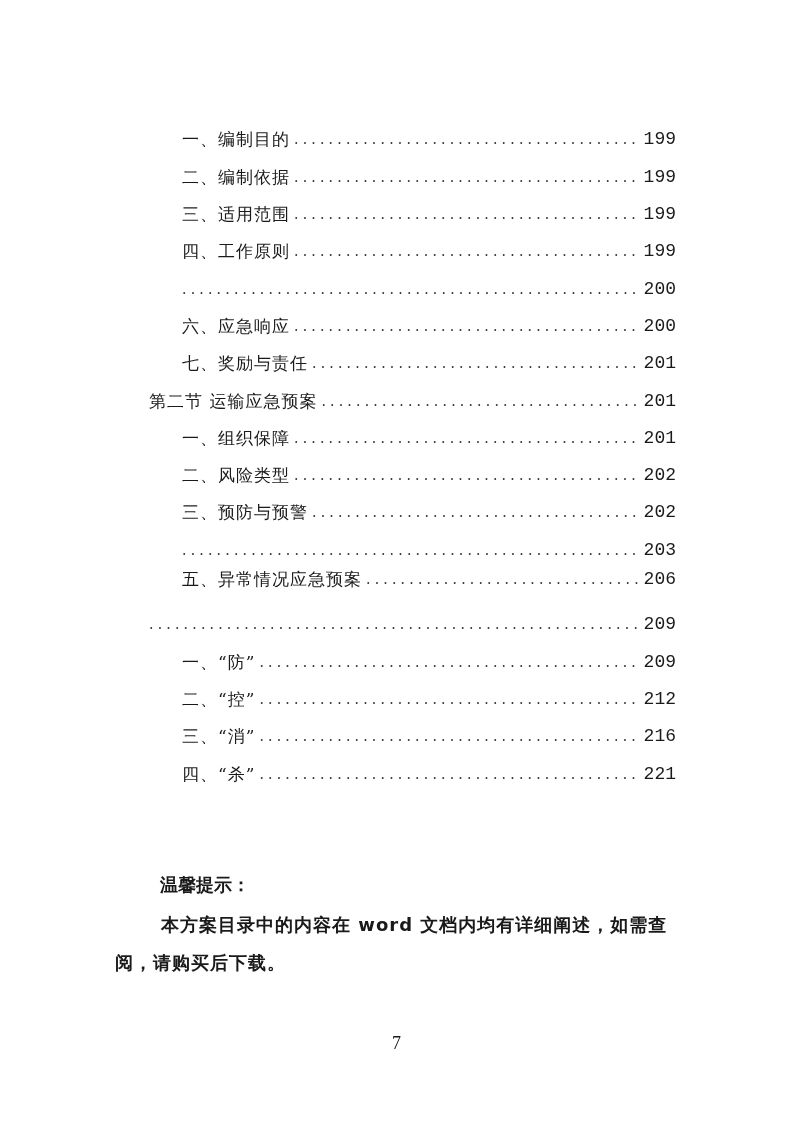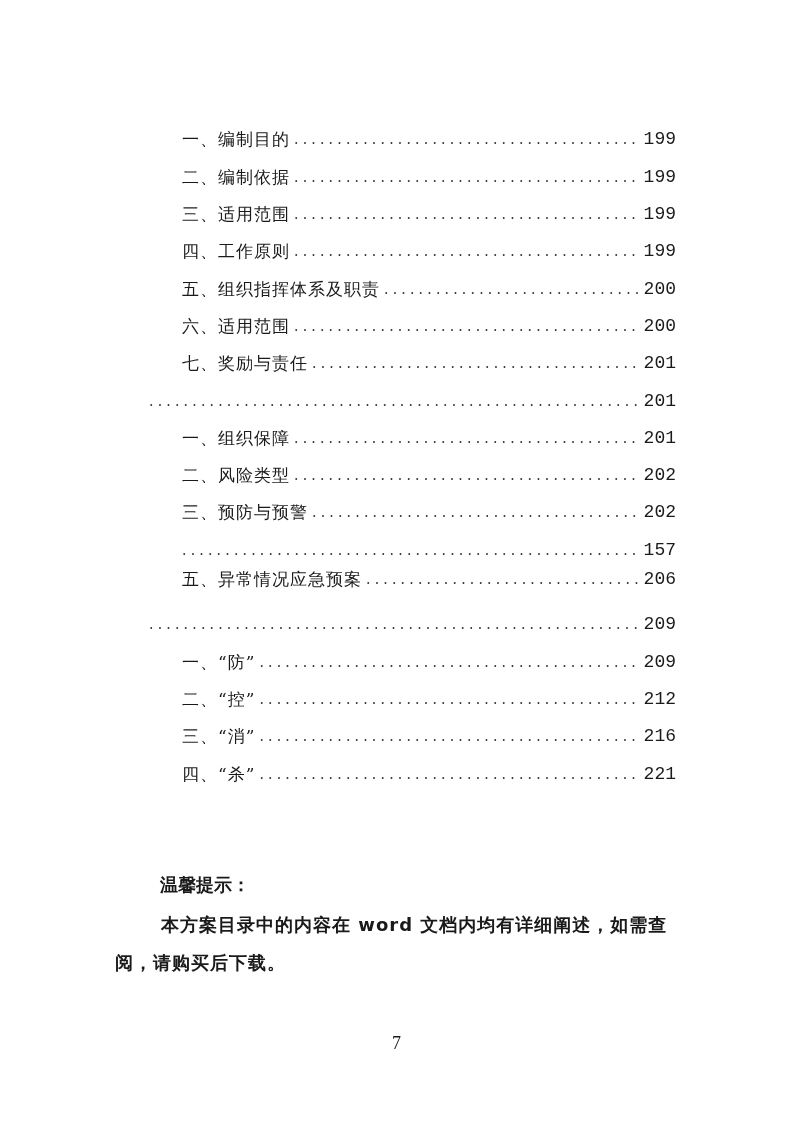--- a/index.html
+++ b/index.html
@@ -32,56 +32,56 @@
       <span class="label">三、适用范围</span>
       <span class="leader">..................................................................</span>
       <span class="page">199</span>
     </div>
   <div class="toc-row" style="left:182px;top:238px;width:494px">
       <span class="label">四、工作原则</span>
       <span class="leader">..................................................................</span>
       <span class="page">199</span>
     </div>
   <div class="toc-row" style="left:182px;top:276px;width:494px">
-      <span class="label">五、组织指挥体系及职责</span>
       <span class="leader">..................................................................</span>
       <span class="page">200</span>
     </div>
   <div class="toc-row" style="left:182px;top:313px;width:494px">
-      <span class="label">六、适用范围</span>
+      <span class="label">六、应急响应</span>
       <span class="leader">..................................................................</span>
       <span class="page">200</span>
     </div>
   <div class="toc-row" style="left:182px;top:350px;width:494px">
       <span class="label">七、奖励与责任</span>
       <span class="leader">..................................................................</span>
       <span class="page">201</span>
     </div>
   <div class="toc-row" style="left:149px;top:388px;width:527px">
+      <span class="label">第二节 运输应急预案</span>
       <span class="leader">..................................................................</span>
       <span class="page">201</span>
     </div>
   <div class="toc-row" style="left:182px;top:425px;width:494px">
       <span class="label">一、组织保障</span>
       <span class="leader">..................................................................</span>
       <span class="page">201</span>
     </div>
   <div class="toc-row" style="left:182px;top:462px;width:494px">
       <span class="label">二、风险类型</span>
       <span class="leader">..................................................................</span>
       <span class="page">202</span>
     </div>
   <div class="toc-row" style="left:182px;top:499px;width:494px">
       <span class="label">三、预防与预警</span>
       <span class="leader">..................................................................</span>
       <span class="page">202</span>
     </div>
   <div class="toc-row" style="left:182px;top:537px;width:494px">
       <span class="leader">..................................................................</span>
-      <span class="page">157</span>
+      <span class="page">203</span>
     </div>
   <div class="toc-row" style="left:182px;top:566px;width:494px">
       <span class="label">五、异常情况应急预案</span>
       <span class="leader">..................................................................</span>
       <span class="page">206</span>
     </div>
   <div class="toc-row" style="left:149px;top:611px;width:527px">
       <span class="leader">..................................................................</span>
       <span class="page">209</span>
     </div>

